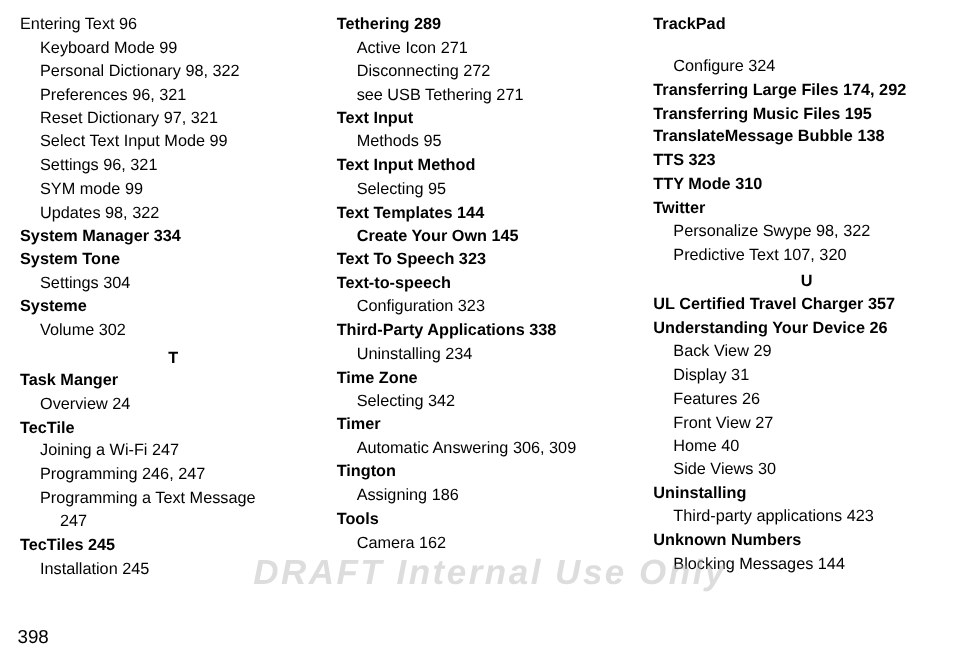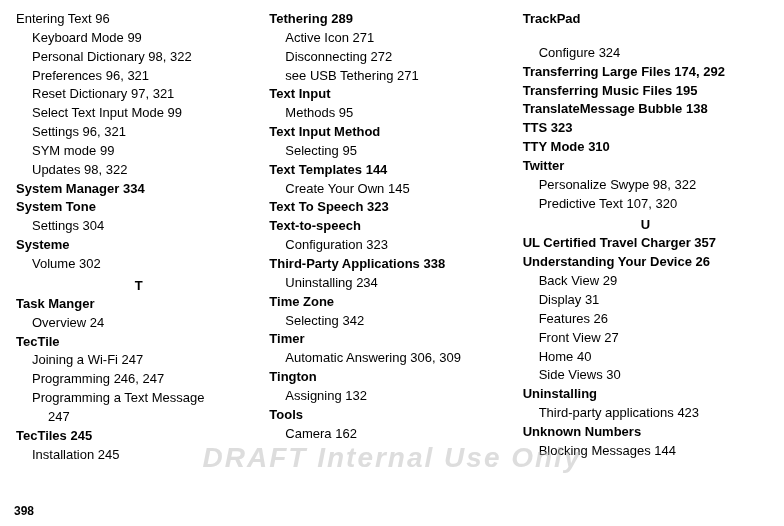--- a/index.html
+++ b/index.html
@@ -48,22 +48,22 @@
       color: rgba(180, 180, 180, 0.45);
       white-space: nowrap;
       pointer-events: none;
       font-style: italic;
       letter-spacing: 2px;
     }
     .footer-pagenum {
       position: absolute;
       bottom: 8px;
       left: 14px;
-      font-weight: bold;
-      font-size: 12px;
+      font-weight: normal;
+      font-size: 15px;
     }
   </style>
 </head>
 <body>
 
 <div class="page-container">
 <div class="column">
       <div class="index-entry">Entering Text  96</div>
       <div class="index-entry" style="padding-left: 16px;">Keyboard Mode  99</div>
       <div class="index-entry" style="padding-left: 16px;">Personal Dictionary  98,  322</div>
@@ -92,32 +92,32 @@
     <div class="column">
       <div class="index-entry"><b>Tethering  289</b></div>
       <div class="index-entry" style="padding-left: 16px;">Active Icon  271</div>
       <div class="index-entry" style="padding-left: 16px;">Disconnecting  272</div>
       <div class="index-entry" style="padding-left: 16px;">see USB Tethering  271</div>
       <div class="index-entry"><b>Text Input</b></div>
       <div class="index-entry" style="padding-left: 16px;">Methods  95</div>
       <div class="index-entry"><b>Text Input Method</b></div>
       <div class="index-entry" style="padding-left: 16px;">Selecting  95</div>
       <div class="index-entry"><b>Text Templates  144</b></div>
-      <div class="index-entry" style="padding-left: 16px;">Create Your Own  145</div>
+      <div class="index-entry" style="padding-left: 16px; font-weight: bold;">Create Your Own  145</div>
       <div class="index-entry"><b>Text To Speech  323</b></div>
       <div class="index-entry"><b>Text-to-speech</b></div>
       <div class="index-entry" style="padding-left: 16px;">Configuration  323</div>
       <div class="index-entry"><b>Third-Party Applications  338</b></div>
       <div class="index-entry" style="padding-left: 16px;">Uninstalling  234</div>
       <div class="index-entry"><b>Time Zone</b></div>
       <div class="index-entry" style="padding-left: 16px;">Selecting  342</div>
       <div class="index-entry"><b>Timer</b></div>
       <div class="index-entry" style="padding-left: 16px;">Automatic Answering  306,  309</div>
       <div class="index-entry"><b>Tington</b></div>
-      <div class="index-entry" style="padding-left: 16px;">Assigning  132</div>
+      <div class="index-entry" style="padding-left: 16px;">Assigning  186</div>
       <div class="index-entry"><b>Tools</b></div>
       <div class="index-entry" style="padding-left: 16px;">Camera  162</div>
     </div>
     <div class="column">
       <div class="index-entry"><b>TrackPad</b></div>
       <div class="index-entry" style="padding-left: 16px; margin-top: 15px;">Configure  324</div>
       <div class="index-entry"><b>Transferring Large Files  174,  292</b></div>
       <div class="index-entry"><b>Transferring Music Files  195</b></div>
       <div class="index-entry"><b>TranslateMessage Bubble  138</b></div>
       <div class="index-entry"><b>TTS  323</b></div>

